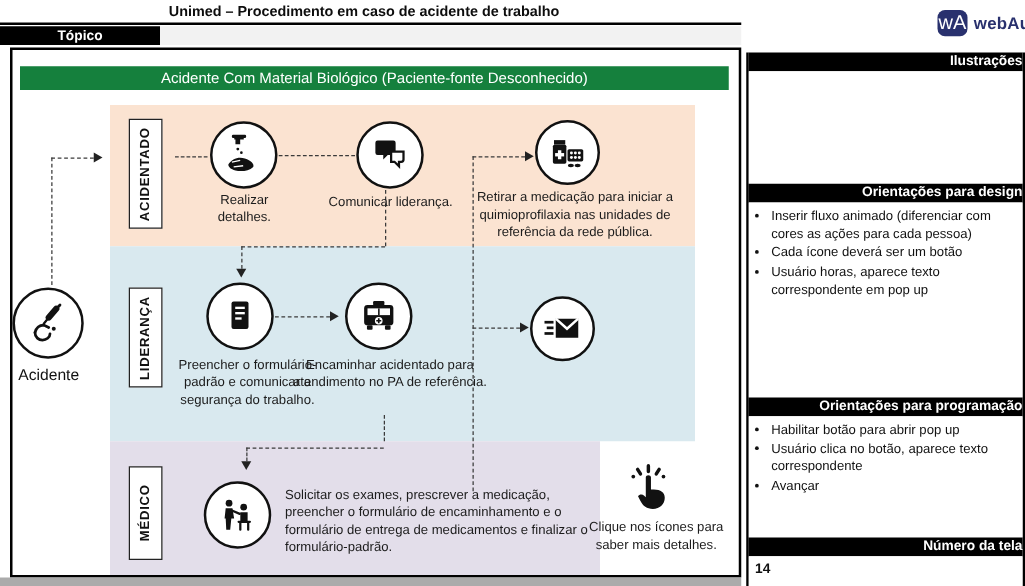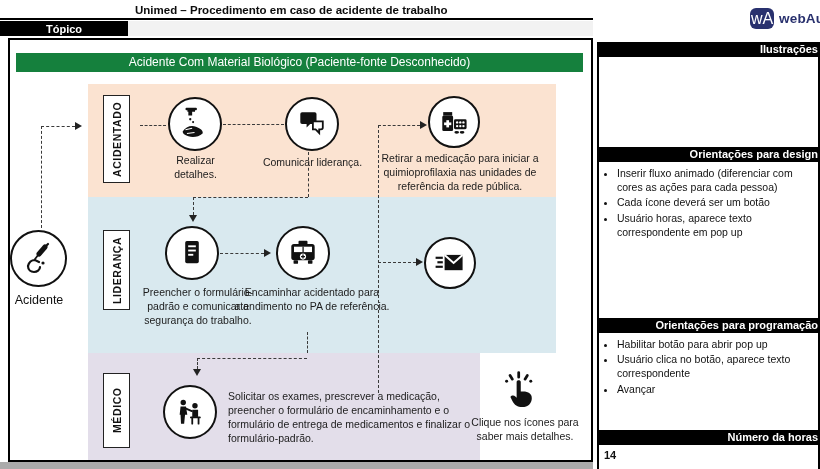--- a/index.html
+++ b/index.html
@@ -237,18 +237,18 @@
 
     <div class="sb-bar">Orientações para programação</div>
     <div class="sb-box" style="height:97px;">
       <ul>
         <li>Habilitar botão para abrir pop up</li>
         <li>Usuário clica no botão, aparece texto correspondente</li>
         <li>Avançar</li>
       </ul>
     </div>
 
-    <div class="sb-bar">Número da horas</div>
+    <div class="sb-bar">Número da tela</div>
     <div class="sb-box sb-num" style="height:24px;">14</div>
   </aside>
 
   <div class="bottom-strip"></div>
 </div>
 
 </body></html>

